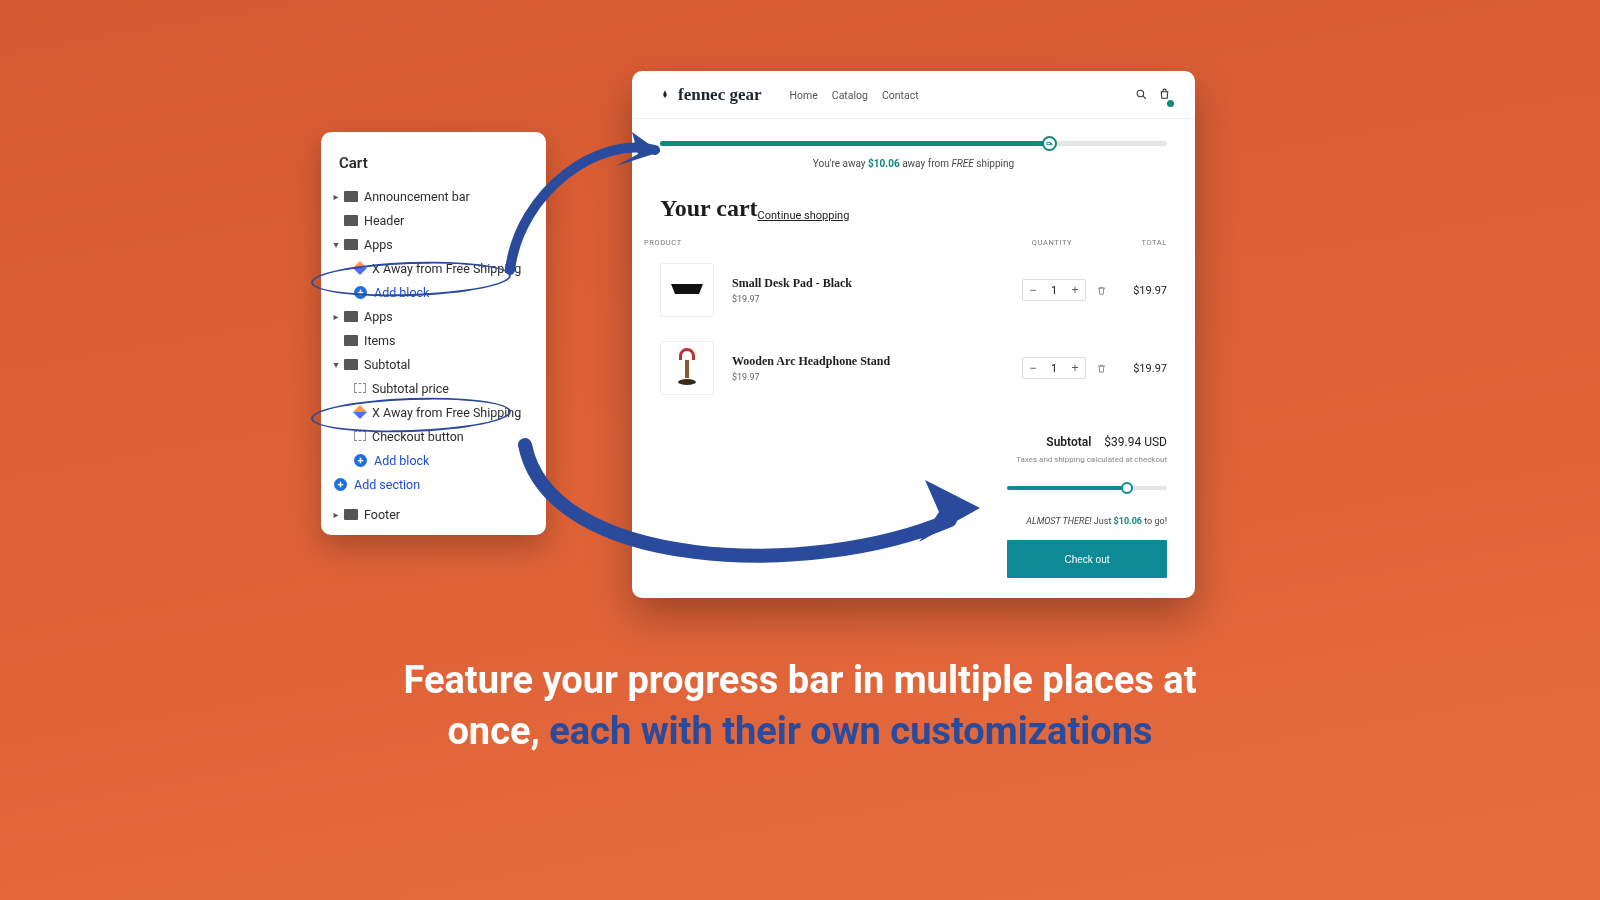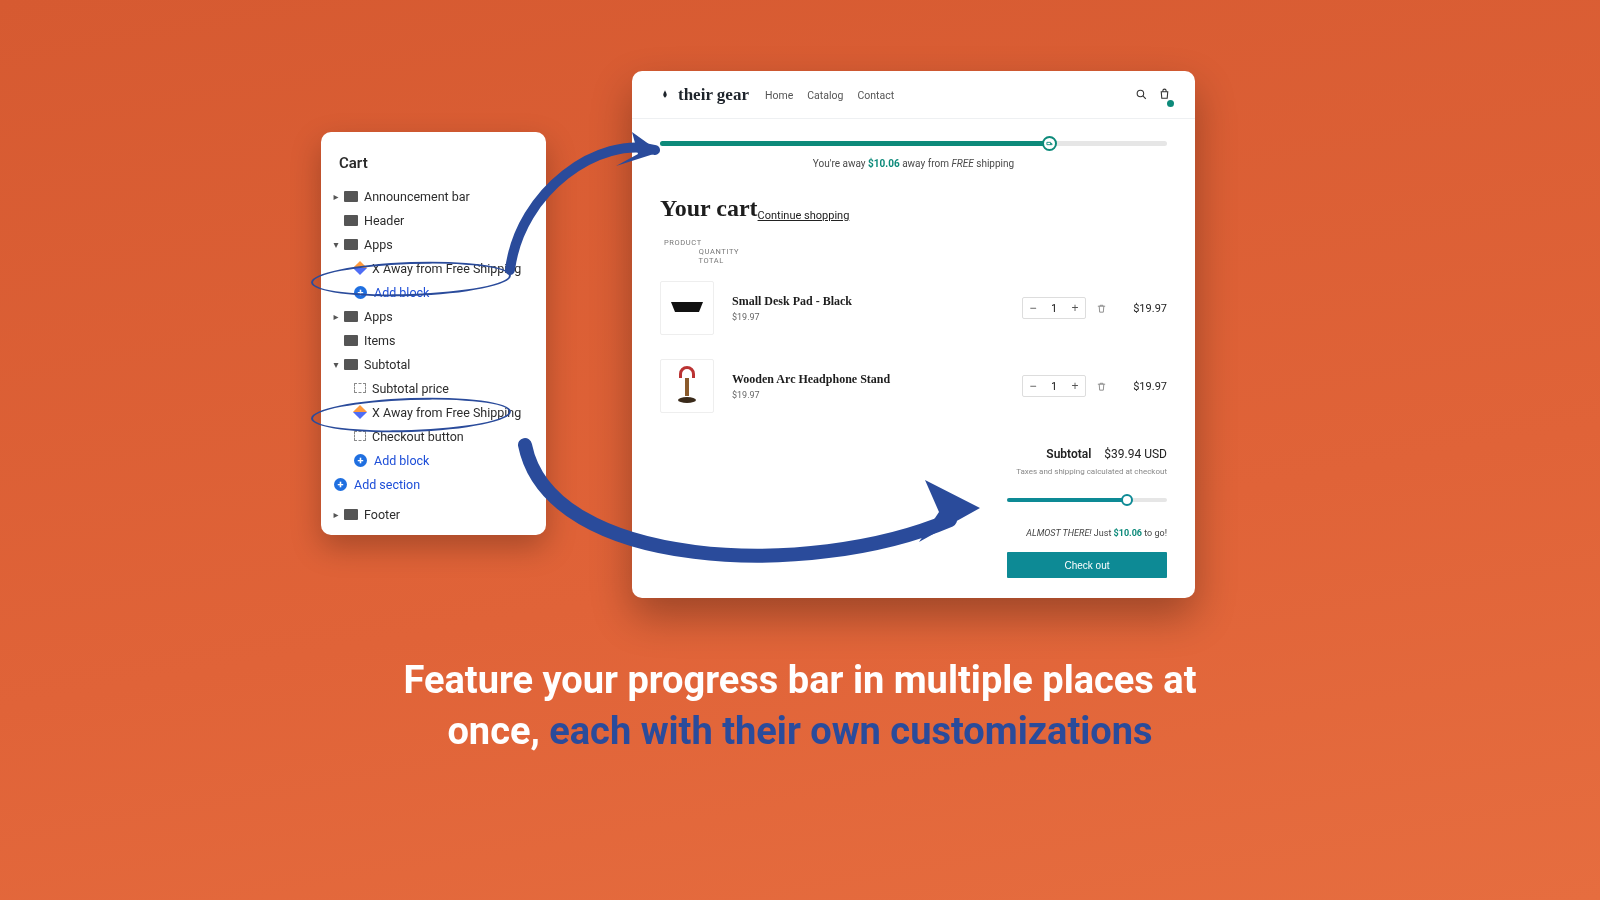--- a/index.html
+++ b/index.html
@@ -28,40 +28,40 @@
 
   
   .store-panel {
     position: absolute; left: 632px; top: 71px; width: 563px; height: 527px;
     background:#fff; border-radius:10px; box-shadow: 0 18px 40px rgba(0,0,0,.3);
     display:flex; flex-direction:column;
   }
   .store-header { display:flex; align-items:center; padding: 14px 24px 13px 26px; border-bottom: 1px solid #eef0f2;}
   .brand { display:flex; align-items:center; font-family: Georgia, 'Times New Roman', serif; font-weight:700; font-size:17px; color:#1e242b;}
   .brand-mark { width:14px; height:14px; margin-right:6px; display:inline-block;}
-  .navlinks { display:flex; gap:14px; margin-left:16px; font-size:10.5px; color:#555;}
+  .navlinks { display:flex; gap:14px; margin-left:28px; font-size:10.5px; color:#555;}
   .store-header .spacer{flex:1;}
   .store-icons { display:flex; gap:10px; align-items:center; color:#333;}
   .store-icons svg{width:13px;height:13px;}
   .cart-badge{position:relative;}
   .cart-badge::after{content:"";position:absolute;right:-3px;bottom:-2px;width:7px;height:7px;background:#0d8a7a;border-radius:50%;}
 
   .topbar-area{padding:22px 28px 8px 28px;}
   .progress-track{height:5px;background:#e6e6e6;border-radius:3px;position:relative;}
   .progress-fill{height:100%;background:#0d8a7a;border-radius:3px;}
   .progress-thumb{position:absolute;top:-5px;width:15px;height:15px;border-radius:50%;background:#fff;border:2px solid #0d8a7a;display:flex;align-items:center;justify-content:center;}
   .progress-thumb svg{width:7px;height:7px;}
   .ship-msg{text-align:center;font-size:10px;color:#4a4a4a;margin-top:12px;}
   .ship-msg .amt{color:#0d8a7a;font-weight:700;}
   .ship-msg .free{font-style:italic;}
 
   .cart-head{display:flex;align-items:flex-end;justify-content:flex-start;padding:18px 28px 4px 28px;}
   .cart-title{font-family: Georgia,'Times New Roman',serif;font-weight:800;font-size:24px;color:#1d1d1d;}
   .cont-shop{font-size:11px;color:#222;text-decoration:underline;}
-  .cart-cols{display:flex;padding:12px 28px 4px 32px;font-size:7.5px;letter-spacing:.08em;color:#777;text-transform:uppercase;flex-direction:column;}
+  .cart-cols{display:flex;padding:12px 28px 4px 12px;font-size:7.5px;letter-spacing:.08em;color:#777;text-transform:uppercase;}
   .cart-cols .c1{flex:1;}
   .cart-cols .c2{width:110px;text-align:center;}
   .cart-cols .c3{width:60px;text-align:right;}
 
   .cart-line{display:flex;align-items:center;padding:12px 28px;}
   .thumb{width:54px;height:54px;border:1px solid #eee;border-radius:2px;background:#fff;display:flex;align-items:center;justify-content:center;margin-right:18px;}
   .line-info{flex:1;}
   .line-title{font-family:Georgia,serif;font-weight:700;font-size:12px;color:#1d1d1d;}
   .line-price{font-size:9px;color:#666;margin-top:3px;}
   .qty{display:flex;align-items:center;border:1px solid #ddd;border-radius:2px;height:22px;}
@@ -74,21 +74,21 @@
   .summary{margin-top:auto;padding:20px 28px 20px 28px;}
   .sub-row{text-align:right;font-size:12px;color:#222;}
   .sub-row .lbl{font-weight:600;margin-right:10px;}
   .tax-note{text-align:right;font-size:8px;color:#888;margin-top:6px;}
   .progress2{margin-top:22px;margin-left:auto;width:160px;}
   .progress2 .progress-track{height:4px;}
   .progress2 .progress-thumb{width:12px;height:12px;top:-4px;}
   .almost{font-size:9px;color:#444;margin-top:26px;text-align:right;}
   .almost .em{font-style:italic;}
   .almost .amt{color:#0d8a7a;font-weight:700;}
-  .checkout-btn{display:block;margin-top:14px;margin-left:auto;width:160px;height:26px;background:#0d8a95;color:#fff;border:none;font-size:10px;border-radius:1px;cursor:pointer;}
+  .checkout-btn{display:block;margin-top:14px;margin-left:auto;width:160px;height:38px;background:#0d8a95;color:#fff;border:none;font-size:10px;border-radius:1px;cursor:pointer;}
 
   
   .arrow svg{position:absolute;overflow:visible;}
 
   
   .marketing{position:absolute;left:0;right:0;top:655px;text-align:center;font-weight:700;font-size:38px;line-height:1.35;color:#fff;font-family:"Segoe UI",Roboto,Helvetica,Arial,sans-serif;}
   .marketing .blue{color:#2a4b9b;}
 </style>
 </head>
 <body>
@@ -165,21 +165,21 @@
 </div>
 
 <div class="store-panel">
   <div class="store-header">
     <div class="brand">
       <span class="brand-mark">
         <svg viewBox="0 0 24 24">
             <path fill="#1e242b" d="M12 2c1 3 3 5 3 8s-3 5-3 5-3-2-3-5 2-5 3-8z"></path>
           </svg>
       </span>
-      <span>their gear</span>
+      <span>fennec gear</span>
     </div>
     <div class="navlinks">
       <span>Home</span>
       <span>Catalog</span>
       <span>Contact</span>
     </div>
     <div class="spacer"></div>
     <div class="store-icons">
       <span><svg viewBox="0 0 24 24" fill="none" stroke="#333" stroke-width="2">
             <circle cx="10" cy="10" r="6"></circle>

